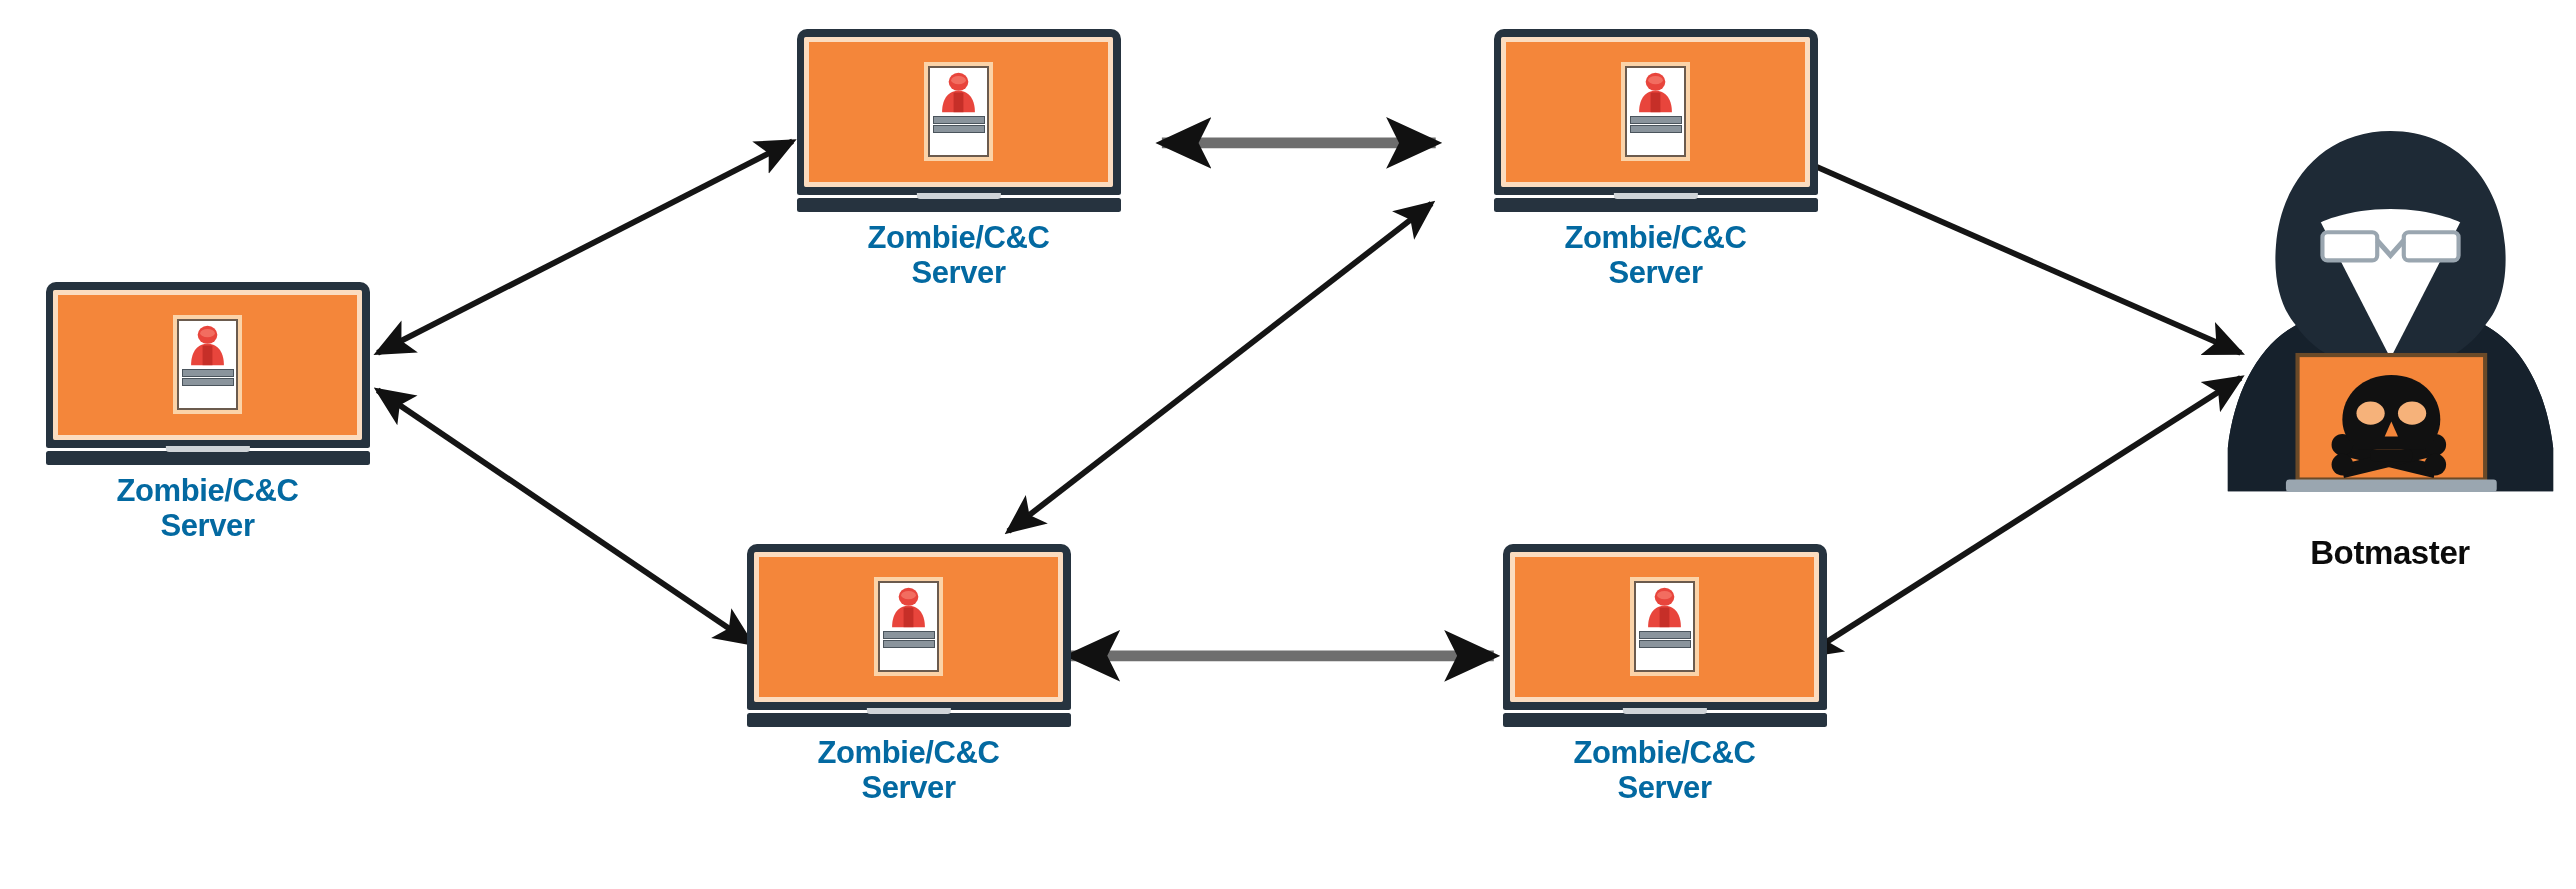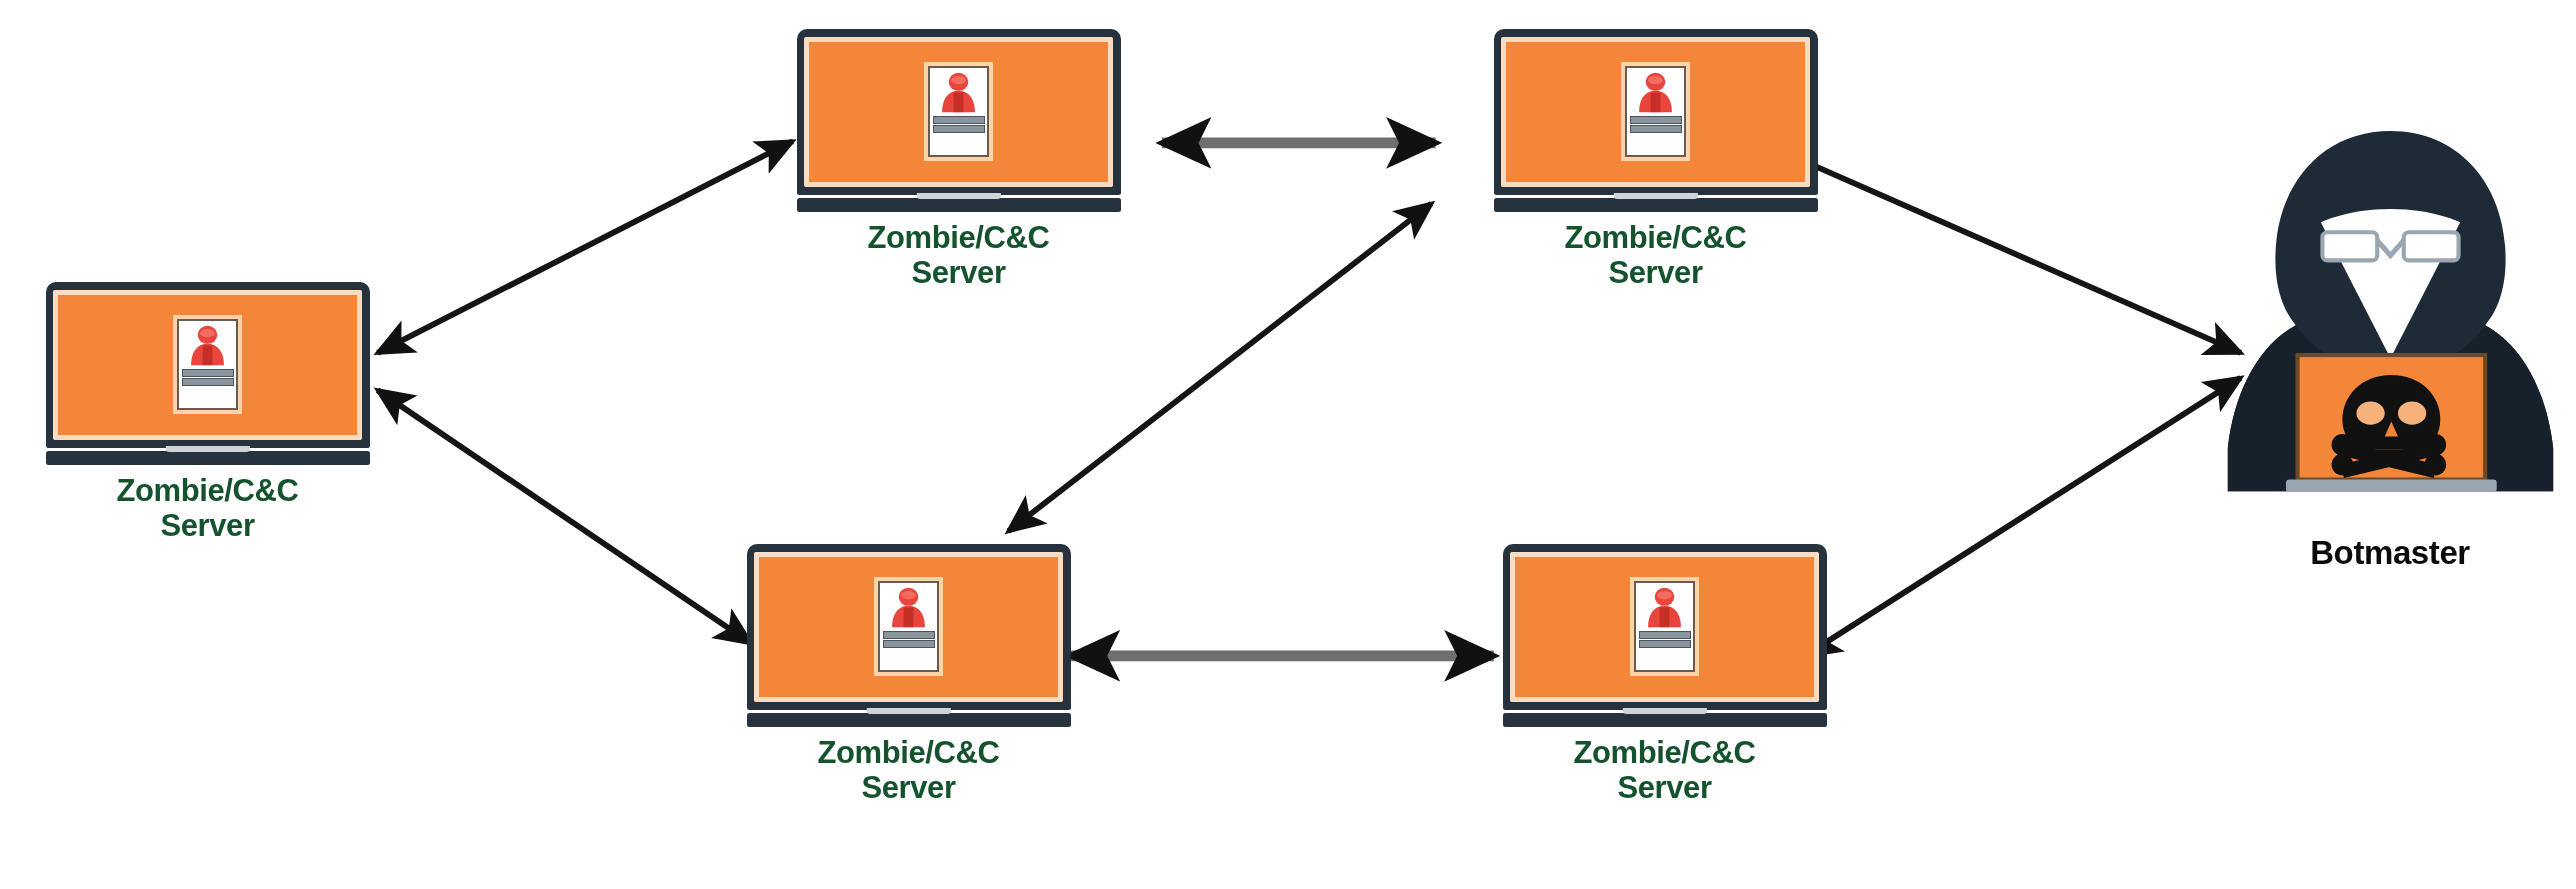--- a/index.html
+++ b/index.html
@@ -58,21 +58,21 @@
     left: 50%; transform: translateX(-50%);
     top: -5px;
     width: 26%; height: 6.6px;
     background: #cfd4d8;
     border-radius: 0 0 3.3px 3.3px;
   }
   .node-label {
     margin-top: 8.3px;
     text-align: center;
     font-weight: bold;
-    color: #14532d;
+    color: #0369a1;
     font-size: 31px;
     line-height: 1.15;
     letter-spacing: -0.4px;
     white-space: pre-line;
   }
 
   
   .botmaster-wrap { position: relative; }
   .bot-label {
     margin-top: 3.3px;

